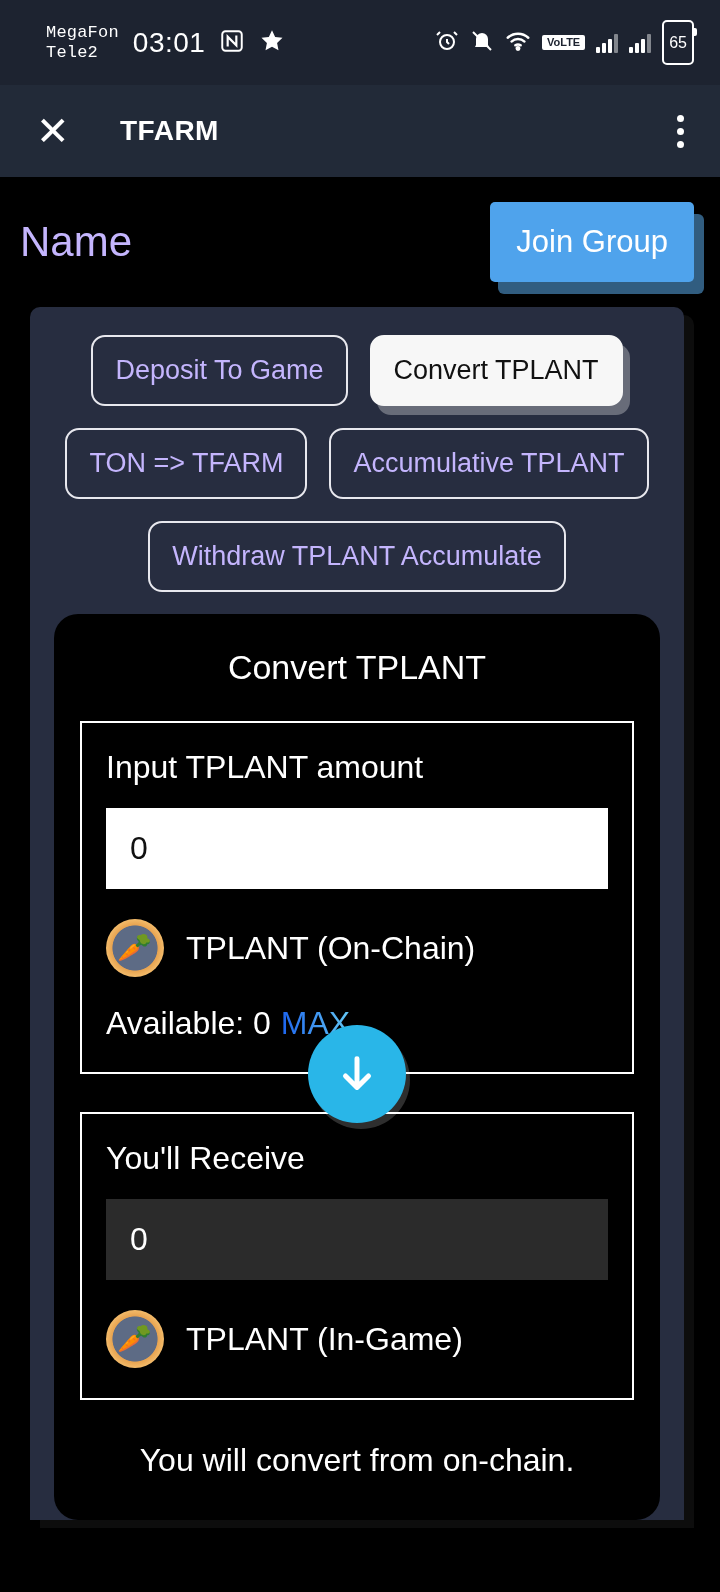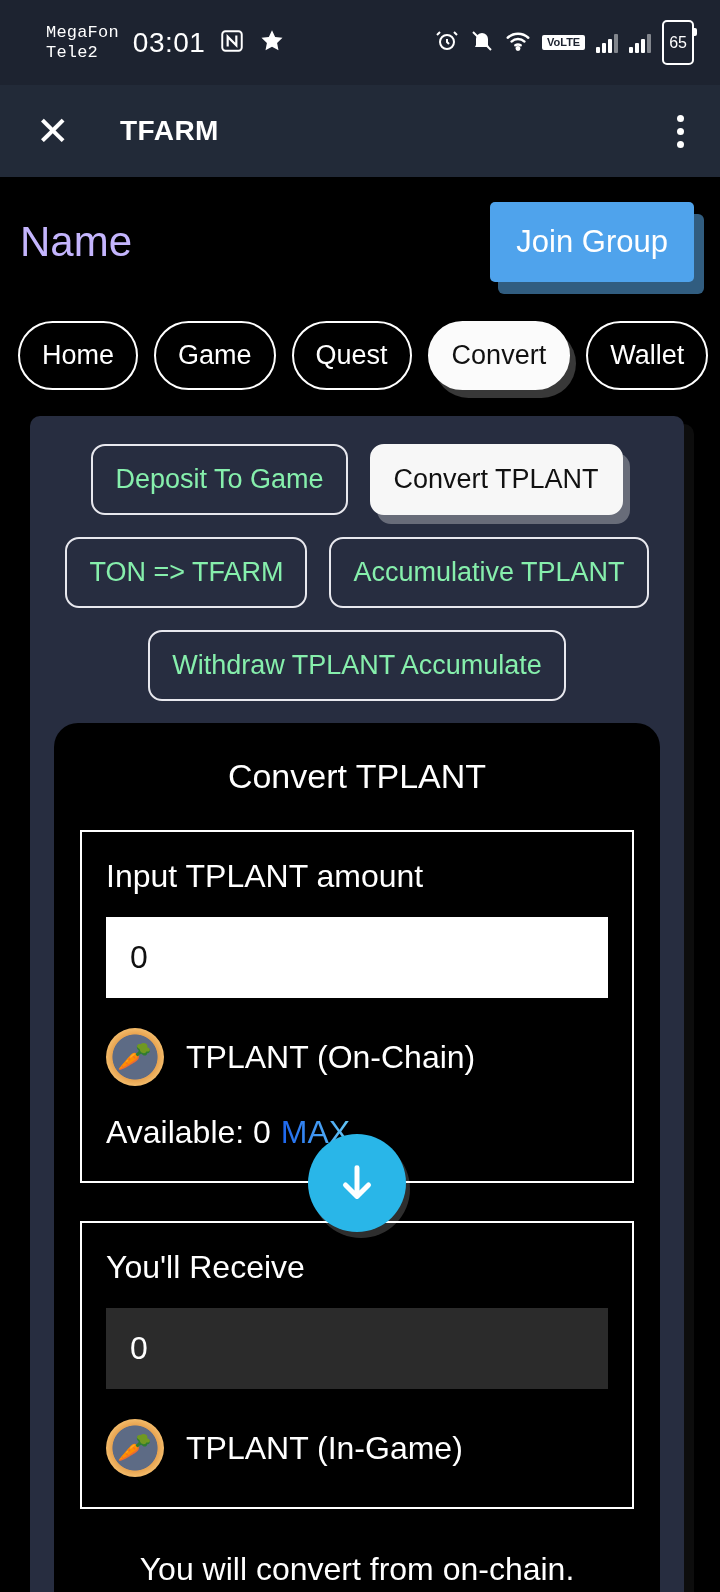--- a/index.html
+++ b/index.html
@@ -82,21 +82,21 @@
 
   
   .panel{
     position:relative; margin:0 36px 0 30px; background:#272d40;
     border-radius:10px 10px 0 0; padding:28px 18px 0 18px; min-height:1170px;
     box-shadow:10px 8px 0 rgba(255,255,255,.05);
   }
   .subrow{ display:flex; justify-content:center; gap:22px; margin-bottom:22px; flex-wrap:nowrap; }
   .subrow.r3{ justify-content:center; }
   .sbtn{
-    border:2px solid #e8e8ee; border-radius:14px; background:transparent; color:#86efac;
+    border:2px solid #e8e8ee; border-radius:14px; background:transparent; color:#c4b5fd;
     font-size:27px; padding:18px 22px; white-space:nowrap;
     font-family:"Liberation Sans", sans-serif;
   }
   .sbtn.active{
     background:#f7f7f7; color:#111; border-color:#f7f7f7;
     box-shadow:7px 9px 0 rgba(255,255,255,.30);
   }
 
   
   .card{
@@ -212,27 +212,20 @@
   </div>
 
   <div class="profile-row">
     <div class="name-text">Name</div>
     <div class="join-wrap">
       <div class="join-shadow"></div>
       <button class="join-btn">Join Group</button>
     </div>
   </div>
 
-  <div class="navpills">
-    <button class="pill">Home</button>
-    <button class="pill">Game</button>
-    <button class="pill">Quest</button>
-    <button class="pill active">Convert</button>
-    <button class="pill">Wallet</button>
-  </div>
 
   <div class="panel">
 
     <div class="subrow">
       <button class="sbtn">Deposit To Game</button>
       <button class="sbtn active">Convert TPLANT</button>
     </div>
 
     <div class="subrow">
       <button class="sbtn">TON =&gt; TFARM</button>

